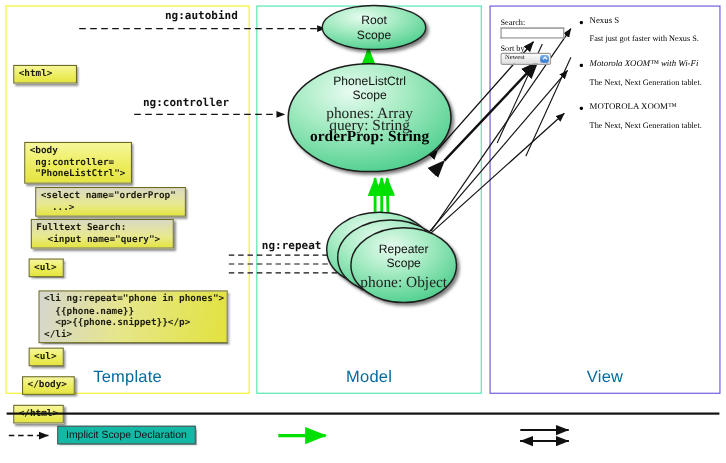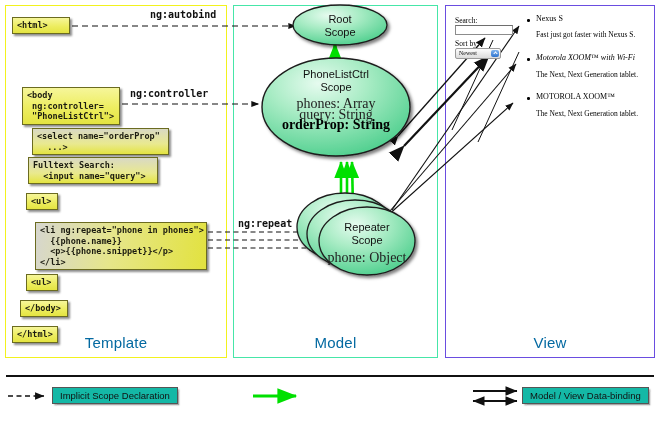--- a/index.html
+++ b/index.html
@@ -16,21 +16,21 @@
   .panel-label{position:absolute;width:100%;text-align:center;bottom:6px;
      font-size:15px;color:#0369a1;letter-spacing:.2px;}
 
   
   .note{position:absolute;box-sizing:border-box;
       background:linear-gradient(180deg,#f6f69a 0%,#eded60 55%,#e4e441 100%);
       border:1px solid #6b6b20;
       box-shadow:2px 2px 2px rgba(0,0,0,.45);
       font-family:"DejaVu Sans Mono","Liberation Mono",monospace;
       font-size:8.5px;line-height:10.5px;color:#1b1b10;
-      padding:2px 4px;white-space:pre;font-weight:bold;}
+      padding:2px 4px;white-space:pre;font-weight:bold;margin-top:42px;}
   .note.grey{background:linear-gradient(180deg,#d9d9c4 0%,#e9e98f 60%,#e4e441 100%);}
   .note.wide{background:linear-gradient(100deg,#d6d6cf 0%,#e6e68a 45%,#e2e23f 100%);}
 
   
   #wires{position:absolute;left:0;top:0;width:660px;height:421px;overflow:visible;}
 
   .lbl{position:absolute;font-family:"DejaVu Sans Mono","Liberation Mono",monospace;
        font-size:10px;font-weight:bold;color:#111;white-space:nowrap;}
 
   
@@ -210,16 +210,15 @@
         </marker>
       </defs>
       <path d="M8,24 L44,24" stroke="#111" stroke-width="1.4" stroke-dasharray="5,3.5" fill="none" marker-end="url(#lah)"></path>
       <path d="M253,24 L296,24" stroke="#00e000" stroke-width="3" fill="none" marker-end="url(#lahg)"></path>
       <path d="M473,19 L517,19" stroke="#111" stroke-width="1.8" fill="none" marker-end="url(#lah)"></path>
       <path d="M517,29 L473,29" stroke="#111" stroke-width="1.8" fill="none" marker-end="url(#lah)"></path>
       <path d="M473,29 L517,29" stroke="#111" stroke-width="1.8" fill="none" marker-end="url(#lah)"></path>
     </svg>
 
     <div class="lg-box" style="left:52px;top:15px;">Implicit Scope Declaration</div>
-    <div class="lg-box" style="left:522px;top:15px;">Model / View Data-binding</div>
   </div>
 
 </div>
 
 </body></html>

